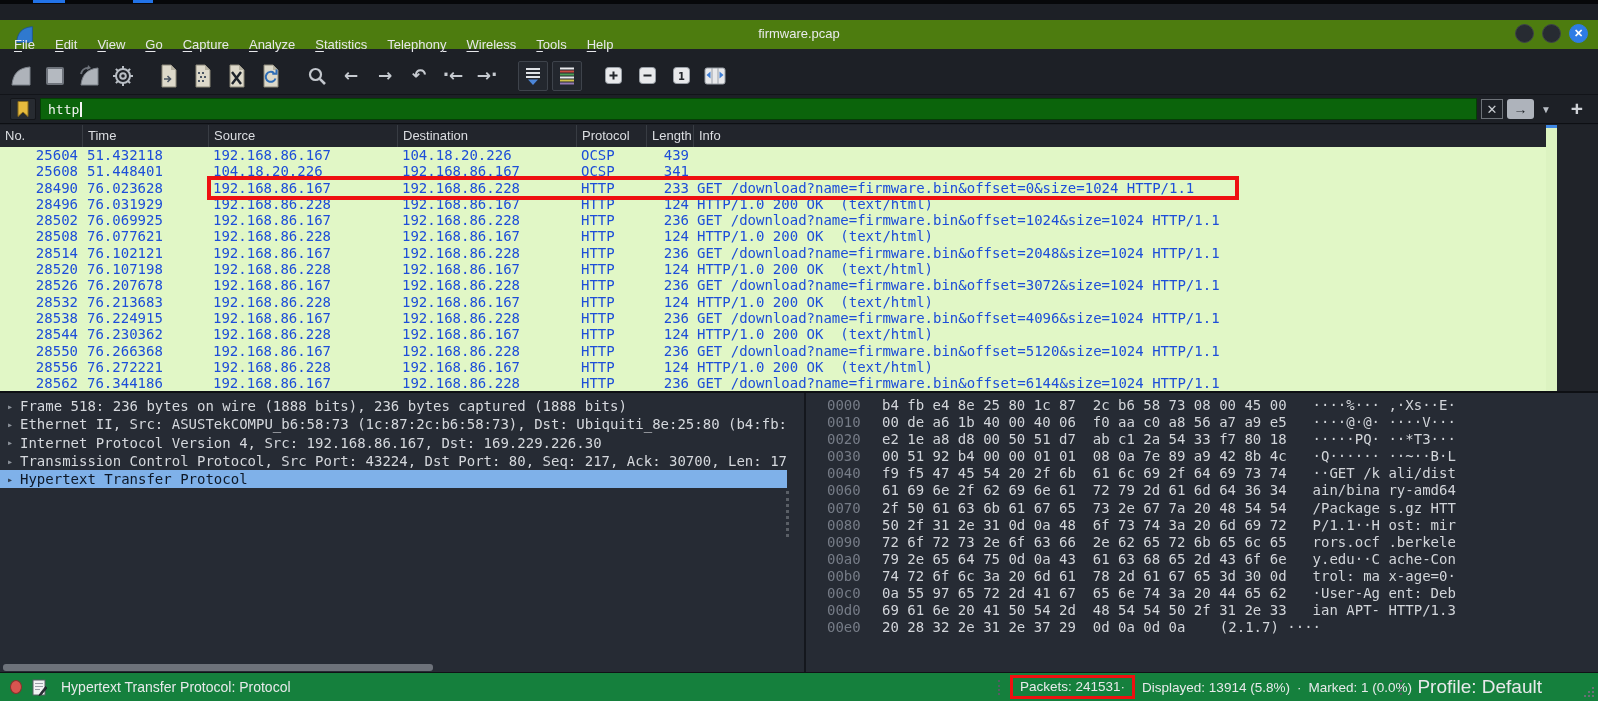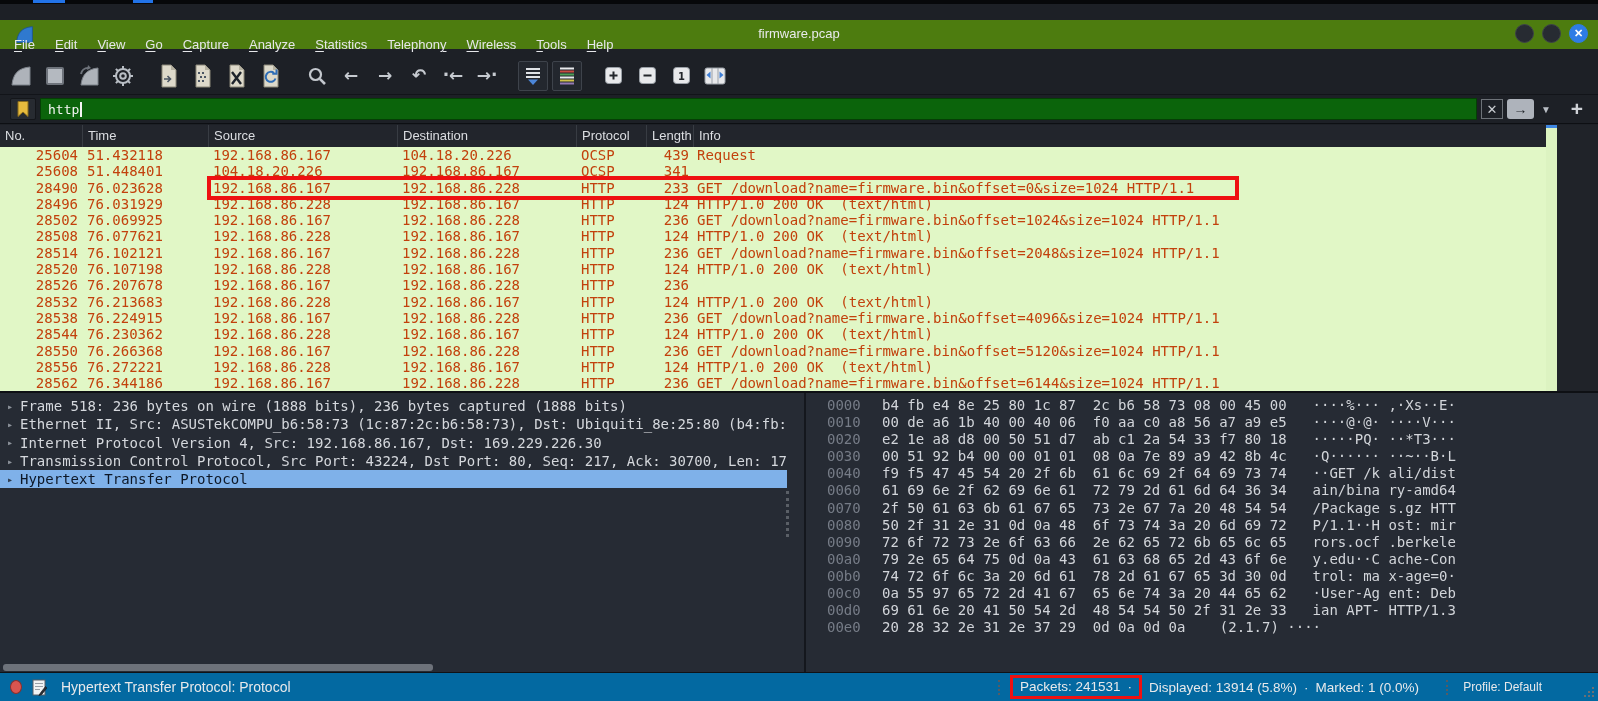--- a/index.html
+++ b/index.html
@@ -46,21 +46,21 @@
   .f-apply { width:27px; height:20px; background:#aeb3bb; border-radius:3px; color:#1d2127; font-weight:bold; font-size:14px; }
   .f-caret { width:16px; color:#b9bec5; font-size:10px; }
   .f-plus { width:22px; color:#cfd2d7; font-size:21px; font-weight:bold; margin-left:8px; }
   
   .grid-cols { display:grid; grid-template-columns:83px 126px 189px 179px 70px 47px 1fr; }
   .list-header { position:absolute; top:125px; left:0; width:1546px; height:22px; background:#22252c;
                  color:#dcdee2; font-size:13px; }
   .list-header .hcell { border-right:1px solid #383c43; padding:3px 0 0 5px; overflow:hidden; white-space:nowrap; }
   .list-header .hcell:last-child { border-right:none; }
   .rows { position:absolute; top:147px; left:0; width:1546px; height:244px; overflow:hidden; background:#e1f7c6; }
-  .prow { height:16.3px; color:#c2410c; font:14px "DejaVu Sans Mono", monospace; line-height:16.3px; }
+  .prow { height:16.3px; color:#1d4ed8; font:14px "DejaVu Sans Mono", monospace; line-height:16.3px; }
   .prow .cell { overflow:hidden; white-space:pre; padding-left:4px; }
   .prow .cell.r { text-align:right; padding-right:5px; padding-left:0; }
   .prow .cell.info { padding-left:3px; }
   
   .minimap { position:absolute; top:125px; left:1546px; width:11px; height:266px; background:#dcf3c1; }
   .mm-pos { position:absolute; top:0; left:0; width:11px; height:3px; background:#3f87e2; }
   .scroll-track { position:absolute; top:125px; left:1557px; width:41px; height:266px; background:#202329; }
   .hsplit { position:absolute; top:391px; left:0; width:1598px; height:2px; background:#0e1014; }
   
   .bottom { position:absolute; top:393px; left:0; width:1598px; height:279px; background:#262b34; }
@@ -71,30 +71,30 @@
   .dline.sel { background:#7fb1e9; color:#0d1726; }
   .dline.sel .arrow { color:#2c3a4d; }
   .details-hscroll { position:absolute; left:3px; top:271px; width:430px; height:7px; border-radius:3px; background:#6d727a; }
   .vsplit-grip { position:absolute; left:786px; top:98px; height:46px; width:0; border-left:3px dotted #5a5f66; }
   .hexpane { position:absolute; top:0; left:804px; width:810px; height:279px; border-left:2px solid #14171d;
              padding:4px 0 8px 21px; overflow:hidden; }
   .hline { height:17.1px; font:14px "DejaVu Sans Mono", monospace; line-height:17.1px; white-space:pre; color:#d2d5da; }
   .hline .off { display:inline-block; width:34px; color:#767c87; margin-right:21px; }
   .hline .bytes { margin-right:26px; }
   
-  .statusbar { position:absolute; top:672px; left:0; width:1598px; height:29px; background:#0369a1;
+  .statusbar { position:absolute; top:672px; left:0; width:1598px; height:29px; background:#15803d;
                border-top:1px solid #101216; display:flex; align-items:center; padding-left:10px;
                color:#e8e9eb; font-size:14px; }
   .expert { width:12px; height:14px; border-radius:50%; background:#d95550; border:1px solid #8c2f2c; flex:0 0 auto; }
   .note { margin-left:10px; flex:0 0 auto; display:flex; }
   .ctx { margin-left:14px; white-space:pre; }
   .stats { position:absolute; left:998px; top:0; height:28px; display:flex; align-items:center; gap:7px; font-size:13.5px; }
   .vsep { height:15px; border-left:2px dotted #565b63; margin-right:3px; }
-  .red-outline { border:3px solid #ee1111; padding:1px 7px 2px 7px; display:flex; gap:7px; align-items:center; }
-  .profile-wrap { position:absolute; right:56px; top:0; height:28px; display:flex; align-items:center; gap:12px; font-size:12px; }
+  .red-outline { border:3px solid #ee1111; padding:1px 7px 2px 7px; display:flex; align-items:center; }
+  .profile-wrap { position:absolute; right:56px; top:0; height:28px; display:flex; align-items:center; gap:12px; font-size:19px; }
   .grip { position:absolute; right:4px; bottom:4px; width:12px; height:12px; }
   .grip::before { content:""; position:absolute; right:0; bottom:0; width:2px; height:2px; background:#6a6f76;
                   box-shadow:-4px 0 0 #6a6f76, -8px 0 0 #6a6f76, 0 -4px 0 #6a6f76, -4px -4px 0 #6a6f76, 0 -8px 0 #6a6f76; }
   
   .anno-box { position:absolute; left:207px; top:176px; width:1032px; height:24px; border:4px solid #ee1111; }
 </style>
 </head>
 <body>
 
 <div class="win">
@@ -300,21 +300,20 @@
       <div class="hcell">Info</div>
     </div>
   <div class="rows" id="rows">
       <div class="prow grid-cols">
         <div class="cell r">25604</div>
         <div class="cell">51.432118</div>
         <div class="cell">192.168.86.167</div>
         <div class="cell">104.18.20.226</div>
         <div class="cell">OCSP</div>
         <div class="cell r">439</div>
-        <div class="cell info">Request</div>
       </div>
       <div class="prow grid-cols">
         <div class="cell r">25608</div>
         <div class="cell">51.448401</div>
         <div class="cell">104.18.20.226</div>
         <div class="cell">192.168.86.167</div>
         <div class="cell">OCSP</div>
         <div class="cell r">341</div>
       </div>
       <div class="prow grid-cols">
@@ -371,20 +370,21 @@
         <div class="cell r">124</div>
         <div class="cell info">HTTP/1.0 200 OK  (text/html)</div>
       </div>
       <div class="prow grid-cols">
         <div class="cell r">28526</div>
         <div class="cell">76.207678</div>
         <div class="cell">192.168.86.167</div>
         <div class="cell">192.168.86.228</div>
         <div class="cell">HTTP</div>
         <div class="cell r">236</div>
+        <div class="cell info">GET /download?name=firmware.bin&amp;offset=3072&amp;size=1024 HTTP/1.1</div>
       </div>
       <div class="prow grid-cols">
         <div class="cell r">28532</div>
         <div class="cell">76.213683</div>
         <div class="cell">192.168.86.228</div>
         <div class="cell">192.168.86.167</div>
         <div class="cell">HTTP</div>
         <div class="cell r">124</div>
         <div class="cell info">HTTP/1.0 200 OK  (text/html)</div>
       </div>

